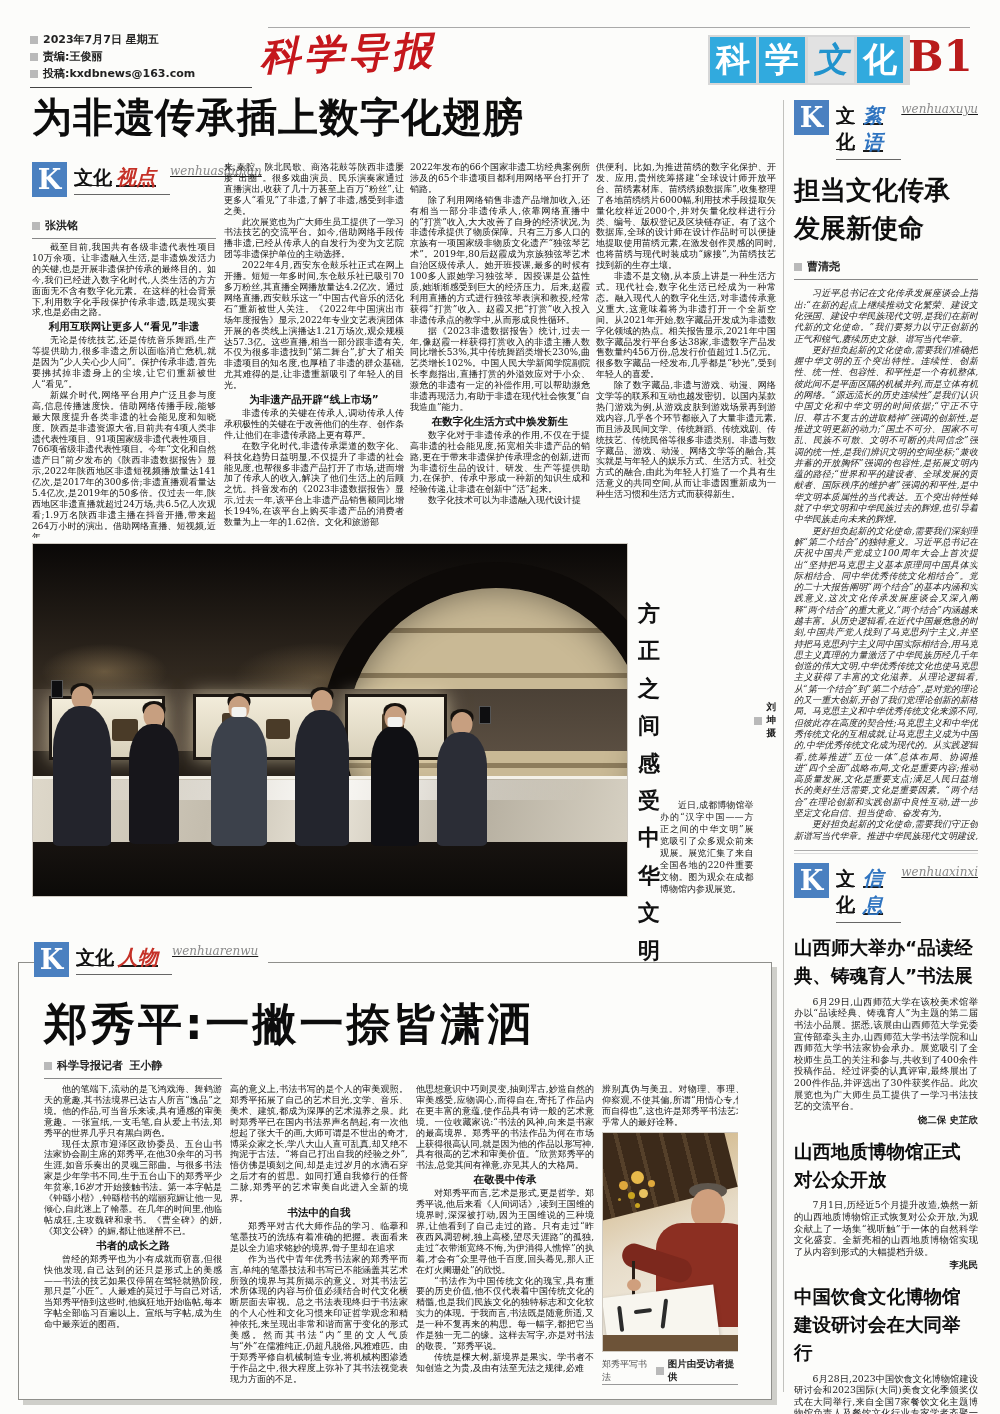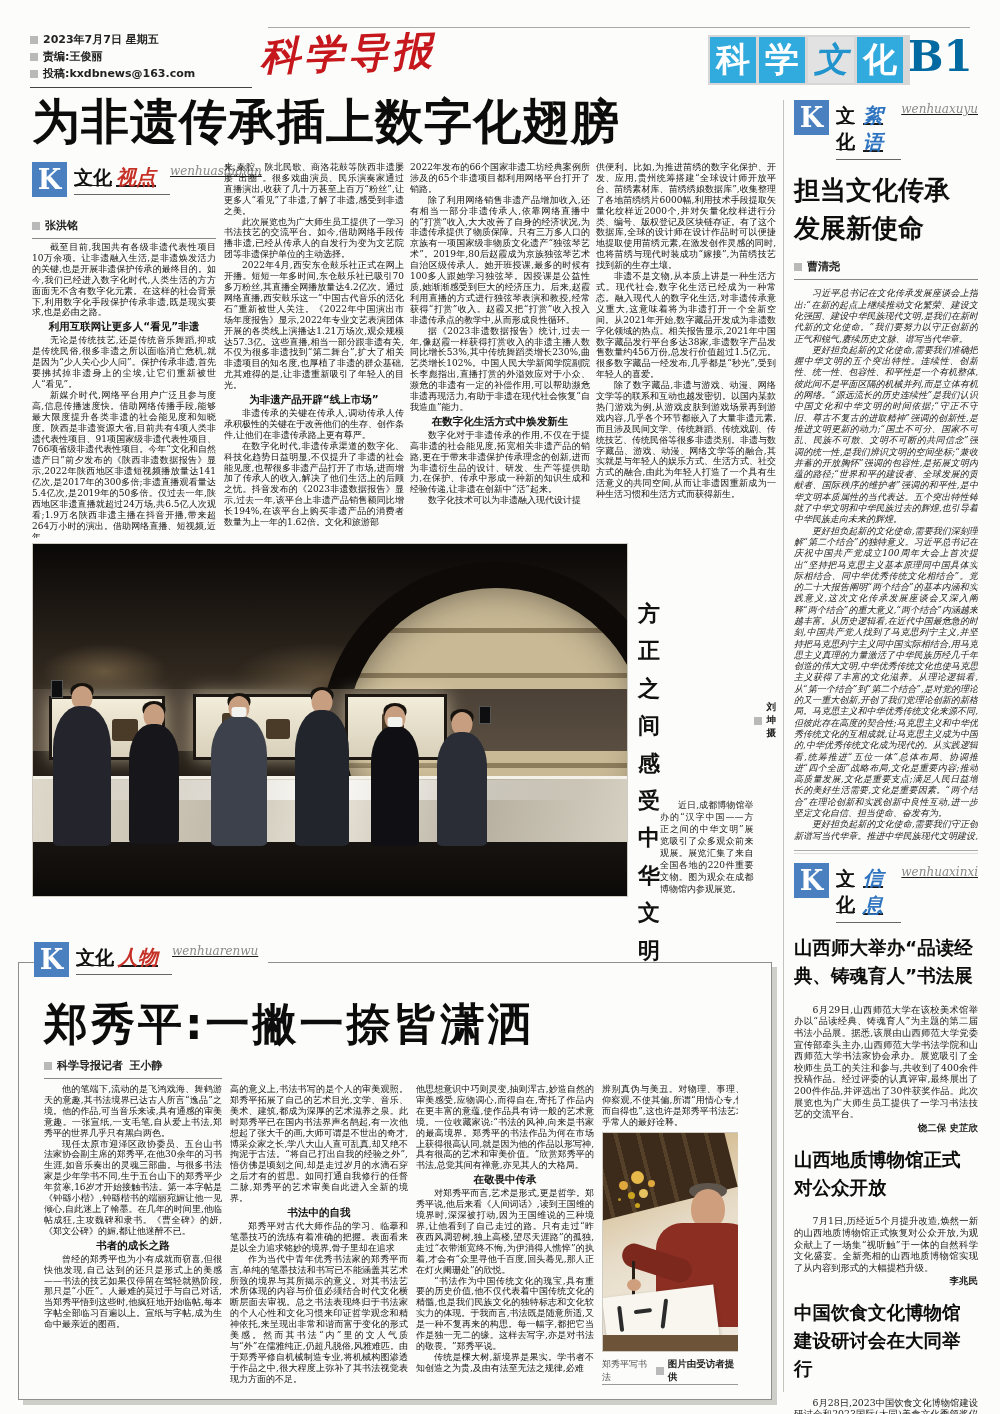--- a/index.html
+++ b/index.html
@@ -14,21 +14,21 @@
   .msq{display:inline-block;width:8px;height:8px;background:#b9b9b9;margin-right:5px;flex:0 0 auto;}
   .paperlogo{left:260px;top:26px;font-size:40px;font-weight:bold;font-style:italic;color:#c5171c;
              font-family:"DejaVu Serif",serif;letter-spacing:4px;transform:rotate(-2deg);}
   .toprule{left:268px;top:27px;width:702px;height:1px;background:#a9a9a9;}
   .bannerback{left:708px;top:35px;width:202px;height:50px;background:#d7d7d7;}
   .banner{left:710px;top:37px;display:flex;gap:3px;}
   .bchar{width:46px;height:46px;display:flex;align-items:center;justify-content:center;
          font-family:"DejaVu Sans",sans-serif;font-size:34px;font-weight:bold;}
   .bblue{background:#31aade;color:#fff;}
   .bgray{background:#e2e2e2;color:#2193cd;font-style:italic;}
-  .pageno{left:908px;top:32px;font-size:42px;font-weight:bold;font-family:"DejaVu Serif",serif;color:#0369a1;}
+  .pageno{left:908px;top:32px;font-size:42px;font-weight:bold;font-family:"DejaVu Serif",serif;color:#b91c1c;}
 
   
   .badge{display:flex;align-items:flex-start;gap:7px;background:#fcfcfa;}
   .kbox{width:35px;height:35px;background:#4a80c0;color:#fff;display:flex;align-items:center;justify-content:center;
         font-family:"DejaVu Serif",serif;font-size:27px;font-weight:bold;flex:0 0 auto;}
   .btxt{display:flex;flex-direction:row;text-decoration:underline;}
   .btop{display:flex;align-items:baseline;gap:4px;border-bottom:1px solid #666;padding:2px 14px 3px 0;}
   .bzh{font-family:"DejaVu Sans",sans-serif;font-size:19px;font-weight:bold;color:#111;}
   .bscript{font-size:20px;font-weight:bold;font-style:italic;font-family:"DejaVu Serif",serif;}
   .red{color:#c53127;} .blue{color:#2f74c0;}
@@ -40,21 +40,21 @@
 
   
   .coltext{font-size:9px;line-height:10.9px;text-align:justify;color:#141414;overflow:hidden;}
   .coltext p{margin:0;}
   .coltext p.p{text-indent:2em;}
   .coltext p.cont{text-indent:0;}
   .coltext p.sub{text-indent:0;text-align:center;font-weight:bold;
                  font-family:"DejaVu Sans",sans-serif;font-size:10.5px;line-height:15px;margin:1px 0;}
 
   .headline1{left:32px;top:90px;width:745px;font-family:"DejaVu Sans",sans-serif;
-             font-size:48px;font-weight:900;letter-spacing:1px;color:#0c0c0c;}
+             font-size:40px;font-weight:900;letter-spacing:1px;color:#0c0c0c;}
 
   
   .photo1{left:32px;top:543px;width:594px;height:352px;background:#241e18;overflow:hidden;border:1px solid #cfcac2;}
   .ceil{position:absolute;top:0;left:0;right:0;height:145px;
         background:radial-gradient(90px 40px at 12% 88%,rgba(255,215,150,.28),transparent 70%),
                    radial-gradient(120px 50px at 48% 92%,rgba(255,215,150,.2),transparent 70%),
                    linear-gradient(#0a0807,#352c22);}
   .gate{position:absolute;right:-45px;top:18px;width:300px;height:300px;border-radius:50%;
         background:repeating-linear-gradient(#c9b995 0 40px,#8d7c5c 40px 45px);
         border:26px solid #0d0a08;box-shadow:inset 0 0 35px rgba(0,0,0,.45);}
@@ -88,21 +88,21 @@
   .sidebar{left:794px;top:100px;width:184px;display:flex;flex-direction:column;}
   .essaytitle{margin-top:12px;font-family:"DejaVu Sans",sans-serif;font-size:26px;font-weight:bold;line-height:1.45;color:#0e0e0e;}
   .essaybyline{margin-top:12px;}
   .essaytext{margin-top:8px;height:552px;overflow:hidden;font-size:9px;line-height:11.3px;
              text-align:justify;color:#222;}
   .essaytext p{margin:0;text-indent:2em;font-style:italic;}
   .sdivider{margin-top:10px;height:2px;border-top:1px solid #aaa;border-bottom:1px solid #ddd;}
   .newsbadge{margin-top:9px;}
   .newsitem{margin-top:11px;}
   .newstitle{font-family:"DejaVu Sans",sans-serif;font-size:18.5px;font-weight:bold;line-height:1.5;color:#0d0d0d;}
-  .newsbody{margin-top:14px;font-size:9.3px;line-height:11.6px;text-align:justify;text-indent:2em;}
+  .newsbody{margin-top:6px;font-size:9.3px;line-height:11.6px;text-align:justify;text-indent:2em;}
   .newsbyline{text-align:right;font-family:"DejaVu Sans",sans-serif;font-size:9.5px;font-weight:bold;margin-top:2px;}
 
   
   .pbox{left:18px;top:962px;width:752px;height:436px;border:1px solid #8f8f8b;background:#fcfcfa;
         box-shadow:5px 5px 0 #cfcfca;}
   .pbadge{left:34px;top:942px;padding:0 10px 2px 0;}
   .headline2{left:44px;top:995px;width:710px;font-family:"DejaVu Sans",sans-serif;
              font-size:44px;font-weight:900;letter-spacing:3px;color:#0c0c0c;}
   .pbyline{left:44px;top:1058px;width:178px;font-family:Liberation Mono, monospace;}
   .pcol{top:1084px;height:300px;}
@@ -177,21 +177,21 @@
   </div>
 
   <div class="abs byline" style="left:32px;top:218px;width:184px;">
     <span class="msq"></span>
     <span>张洪铭</span>
   </div>
 
   <div class="abs coltext" style="left:32px;top:242px;width:184px;height:296px;">
       <p class="p">截至目前,我国共有各级非遗代表性项目10万余项。让非遗融入生活,是非遗焕发活力的关键,也是开展非遗保护传承的最终目的。如今,我们已经进入数字化时代,人类生活的方方面面无不含有数字化元素。在这样的社会背景下,利用数字化手段保护传承非遗,既是现实要求,也是必由之路。</p>
       <p class="sub">利用互联网让更多人“看见”非遗</p>
-      <p class="p">无论是传统技艺,还是传统音乐舞蹈,抑或是传统民俗,很多非遗之所以面临消亡危机,就是因为“少人关心少人问”。保护传承非遗,首先要拂拭掉非遗身上的尘埃,让它们重新被世人“看见”。</p>
+      <p class="p">无论是传统技艺,还是传统音乐舞蹈,生产等提供助力,很多非遗之所以面临消亡危机,就是因为“少人关心少人问”。保护传承非遗,首先要拂拭掉非遗身上的尘埃,让它们重新被世人“看见”。</p>
       <p class="p">新媒介时代,网络平台用户广泛且参与度高,信息传播速度快。借助网络传播手段,能够最大限度提升各类非遗的社会能见度和知晓度。陕西是非遗资源大省,目前共有4项人类非遗代表性项目、91项国家级非遗代表性项目、766项省级非遗代表性项目。今年“文化和自然遗产日”前夕发布的《陕西非遗数据报告》显示,2022年陕西地区非遗短视频播放量达141亿次,是2017年的300多倍;非遗直播观看量达5.4亿次,是2019年的50多倍。仅过去一年,陕西地区非遗直播就超过24万场,共6.5亿人次观看;1.9万名陕西非遗主播在抖音开播,带来超264万小时的演出。借助网络直播、短视频,近年</p>
     </div>
   <div class="abs coltext" style="left:224px;top:162px;width:180px;height:376px;">
       <p class="cont">来,秦腔、陕北民歌、商洛花鼓等陕西非遗屡屡“出圈”。很多戏曲演员、民乐演奏家通过直播演出,收获了几十万甚至上百万“粉丝”,让更多人“看见”了非遗,了解了非遗,感受到非遗之美。</p>
       <p class="p">此次展览也为广大师生员工提供了一学习书法技艺的交流平台。如今,借助网络手段传播非遗,已经从传承人的自发行为变为文艺院团等非遗保护单位的主动选择。</p>
       <p class="p">2022年4月,西安东仓鼓乐社正式在网上开播。短短一年多时间,东仓鼓乐社已吸引70多万粉丝,其直播全网播放量达4.2亿次。通过网络直播,西安鼓乐这一“中国古代音乐的活化石”重新被世人关注。《2022年中国演出市场年度报告》显示,2022年专业文艺表演团体开展的各类线上演播达1.21万场次,观众规模达57.3亿。这些直播,相当一部分跟非遗有关,不仅为很多非遗找到“第二舞台”,扩大了相关非遗项目的知名度,也厚植了非遗的群众基础,尤其难得的是,让非遗重新吸引了年轻人的目光。</p>
       <p class="sub">为非遗产品开辟“线上市场”</p>
       <p class="p">非遗传承的关键在传承人,调动传承人传承积极性的关键在于改善他们的生存、创作条件,让他们在非遗传承路上更有尊严。</p>
       <p class="p">在数字化时代,非遗传承渠道的数字化、科技化趋势日益明显,不仅提升了非遗的社会能见度,也帮很多非遗产品打开了市场,进而增加了传承人的收入,解决了他们生活上的后顾之忧。抖音发布的《2023非遗数据报告》显示,过去一年,该平台上非遗产品销售额同比增长194%,在该平台上购买非遗产品的消费者数量为上一年的1.62倍。文化和旅游部</p>
     </div>

